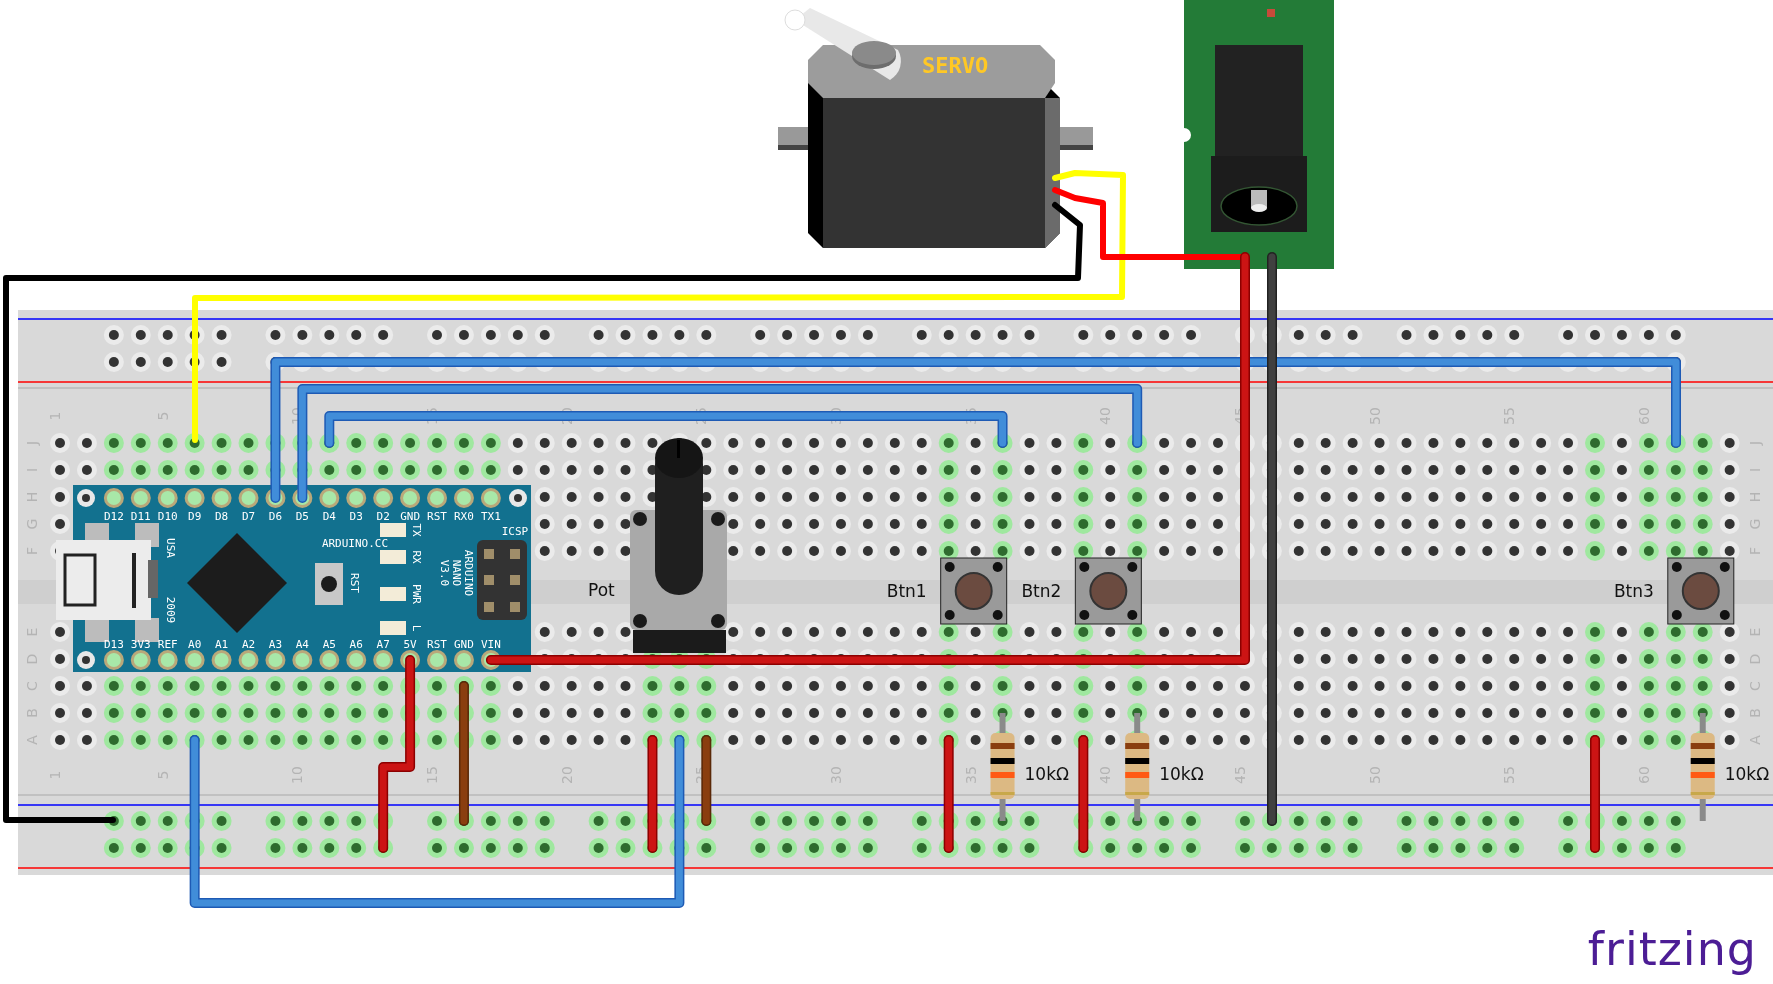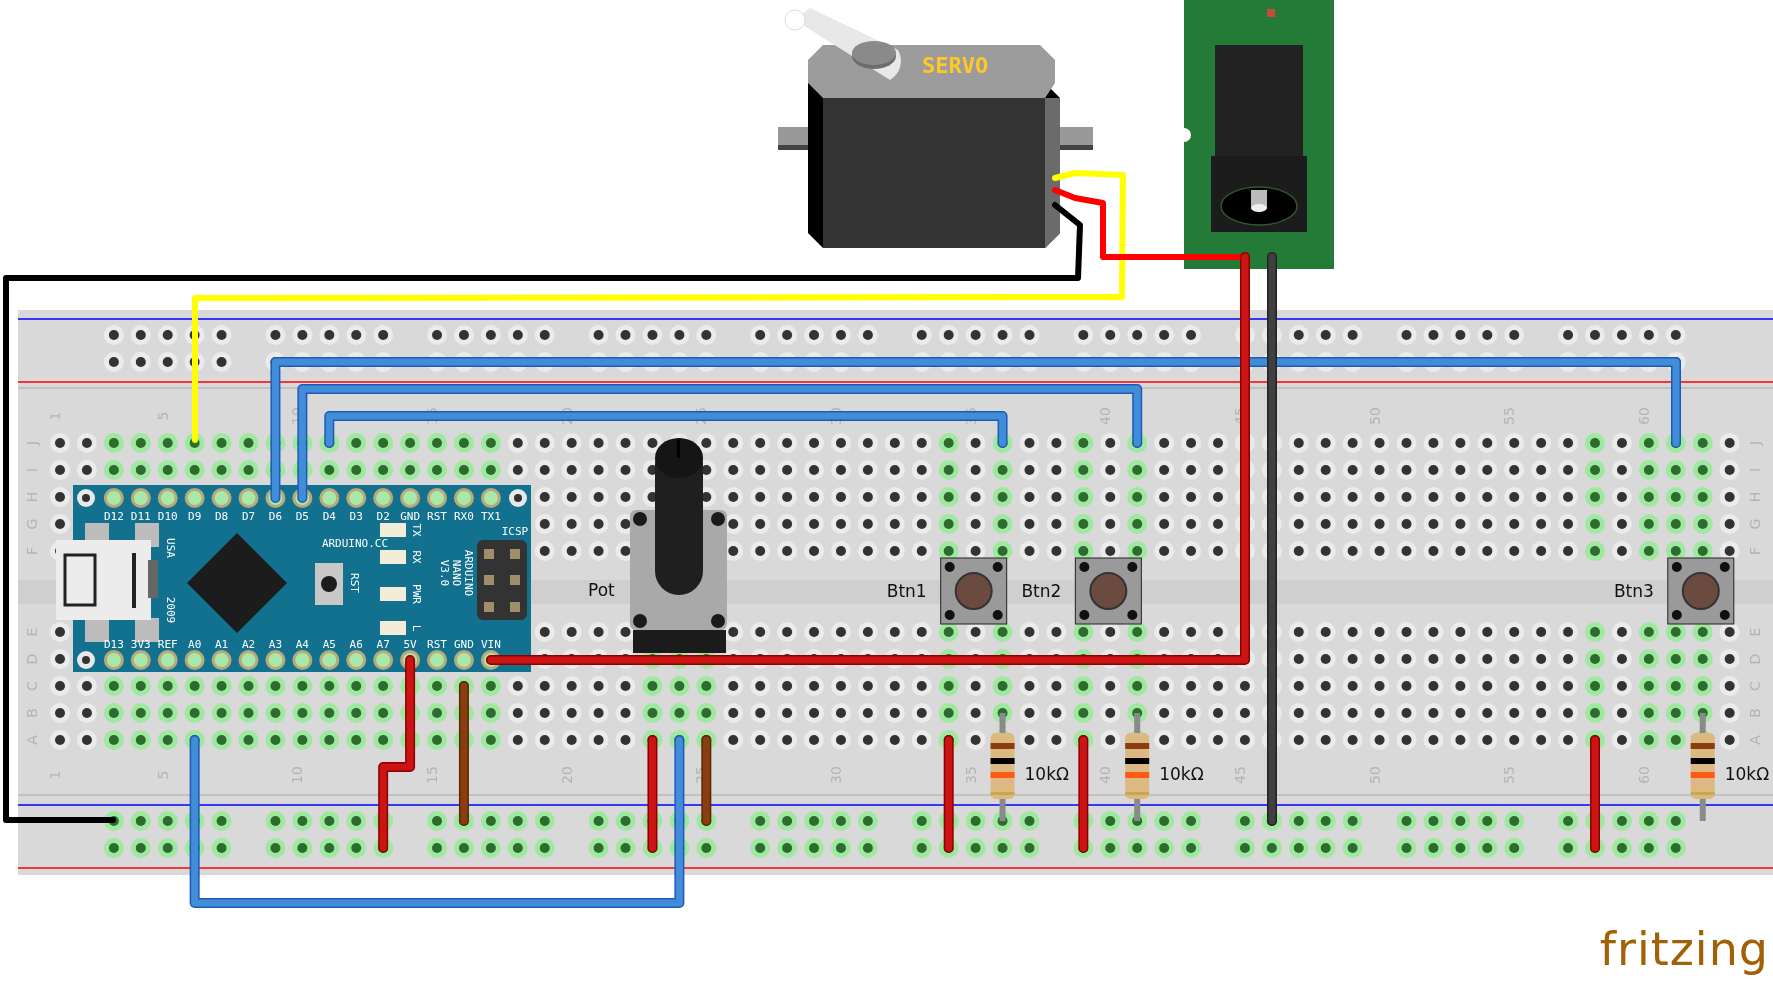--- a/index.html
+++ b/index.html
@@ -1,21 +1,21 @@
 <!DOCTYPE html>
 <html><head>
 <meta charset="utf-8">
 <style>
   html, body { margin:0; padding:0; background:#ffffff; }
   body { width:1773px; height:984px; position:relative; overflow:hidden; font-family:"DejaVu Sans", sans-serif; }
   #stage { position:absolute; left:0; top:0; width:1773px; height:984px; }
   .lbl { font-family:"DejaVu Sans", sans-serif; fill:#111; }
   .num { font-family:"DejaVu Sans", sans-serif; fill:#b4b4b4; font-size:14px; }
   .pin { font-family:"DejaVu Sans Mono", monospace; fill:#ffffff; font-size:11px; }
-  .logo { position:absolute; right:4px; bottom:8px; font-family:"DejaVu Sans", sans-serif; font-size:46px; color:#a16207; letter-spacing:1px; }
+  .logo { position:absolute; right:16px; bottom:8px; font-family:"DejaVu Sans", sans-serif; font-size:46px; color:#4c1d95; letter-spacing:1px; }
 </style>
 </head>
 <body>
 
 <div id="stage">
 <svg id="svg" width="1773" height="984" viewBox="0 0 1773 984" xmlns="http://www.w3.org/2000/svg">
   <defs>
     <radialGradient id="glow" cx="50%" cy="50%" r="50%">
       <stop offset="55%" stop-color="#8fe38f"></stop>
       <stop offset="100%" stop-color="#8fe38f" stop-opacity="0"></stop>

